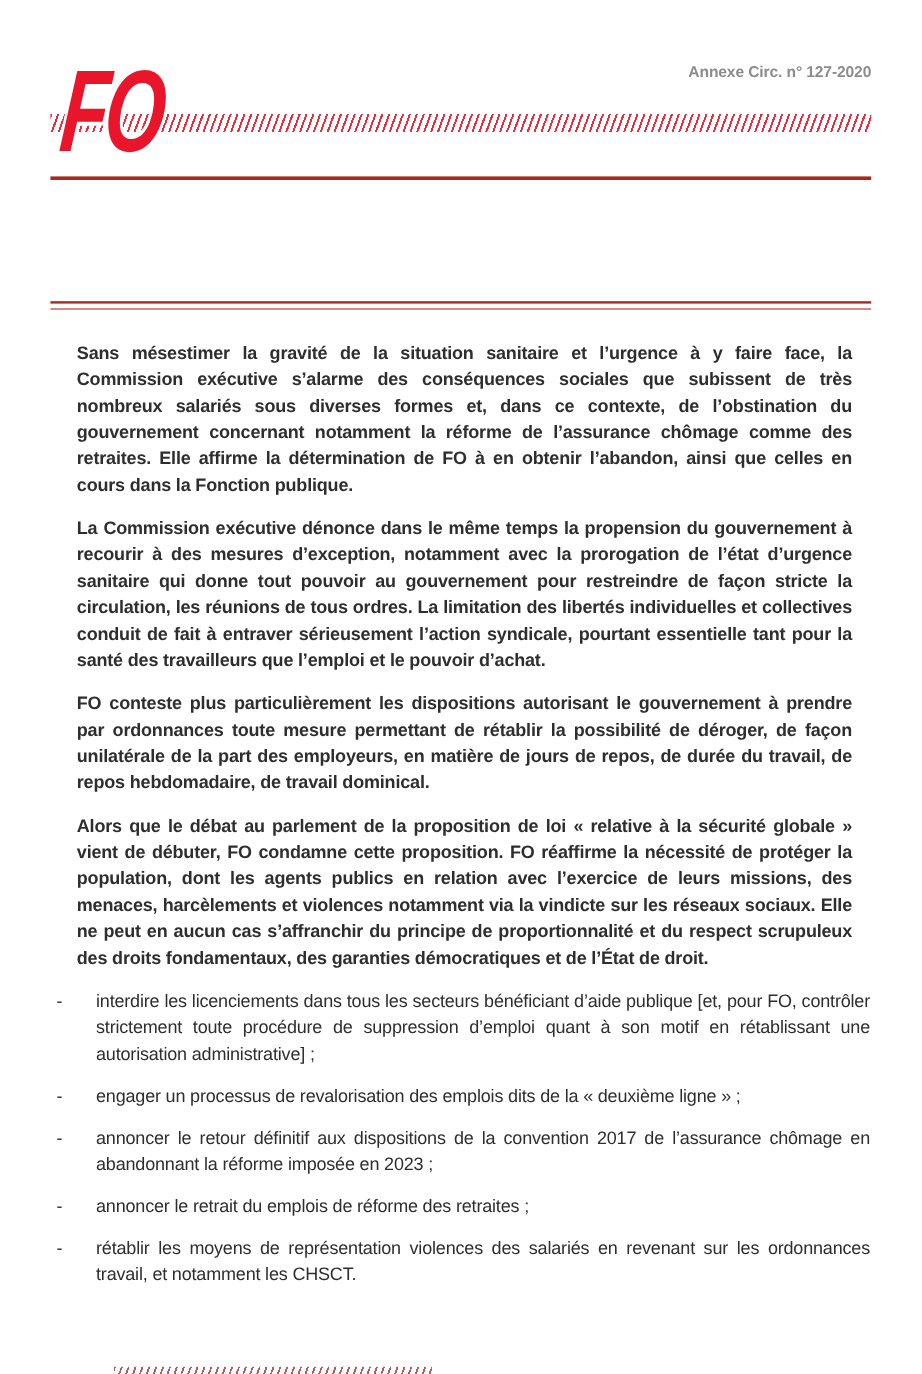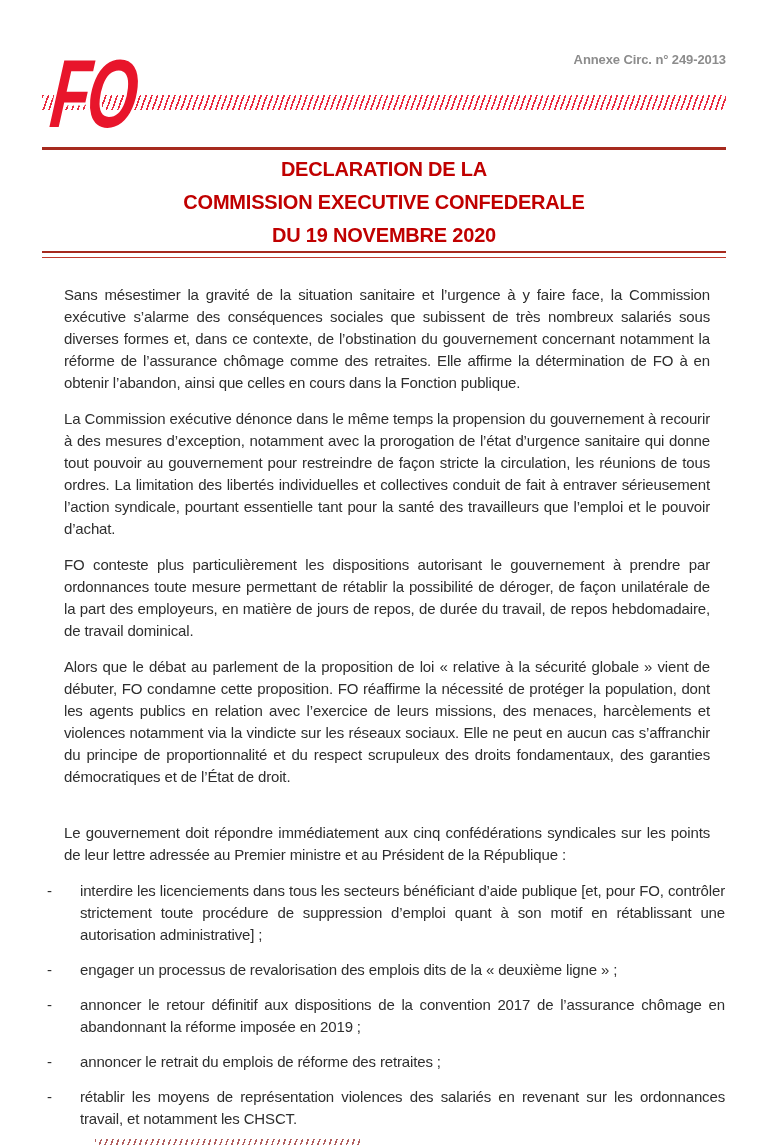--- a/index.html
+++ b/index.html
@@ -86,21 +86,21 @@
     position: absolute;
     top: 284px;
     left: 64px;
     right: 43px;
     color: #2E2E2E;
     font-size: 15px;
     line-height: 22px;
     text-align: justify;
     letter-spacing: -0.15px;
   }
-  .content p { margin: 0 15px 14px 0; }
+  .content p { margin: 0 15px 14px 0; font-weight: bold; }
   .content p.intro { margin-top: 34px; }
   .li {
     display: flex;
     margin: 0 0 13px 0;
   }
   .li .marker {
     flex: 0 0 33px;
     margin-left: -17px;
     text-align: left;
   }
@@ -118,54 +118,48 @@
     background: repeating-linear-gradient(110deg,
       rgba(150,40,40,0.75) 0px, rgba(150,40,40,0.75) 1.5px,
       transparent 1.5px, transparent 5.4px);
   }
 </style>
 </head>
 <body>
 
 <div class="page">
 
-  <div class="annex">Annexe Circ. n° 249-2013</div>
+  <div class="annex">Annexe Circ. n° 127-2020</div>
 
   <div class="hatch-band"></div>
 
   <div class="logo">FO</div>
 
   <div class="rule-top"></div>
 
-  <div class="title">
-    <div>DECLARATION DE LA</div>
-    <div>COMMISSION EXECUTIVE CONFEDERALE</div>
-    <div>DU 19 NOVEMBRE 2020</div>
-  </div>
 
   <div class="rule-double"></div>
 
   <div class="content">
     <p>Sans mésestimer la gravité de la situation sanitaire et l’urgence à y faire face, la Commission exécutive s’alarme des conséquences sociales que subissent de très nombreux salariés sous diverses formes et, dans ce contexte, de l’obstination du gouvernement concernant notamment la réforme de l’assurance chômage comme des retraites. Elle affirme la détermination de FO à en obtenir l’abandon, ainsi que celles en cours dans la Fonction publique.</p>
     <p>La Commission exécutive dénonce dans le même temps la propension du gouvernement à recourir à des mesures d’exception, notamment avec la prorogation de l’état d’urgence sanitaire qui donne tout pouvoir au gouvernement pour restreindre de façon stricte la circulation, les réunions de tous ordres. La limitation des libertés individuelles et collectives conduit de fait à entraver sérieusement l’action syndicale, pourtant essentielle tant pour la santé des travailleurs que l’emploi et le pouvoir d’achat.</p>
     <p>FO conteste plus particulièrement les dispositions autorisant le gouvernement à prendre par ordonnances toute mesure permettant de rétablir la possibilité de déroger, de façon unilatérale de la part des employeurs, en matière de jours de repos, de durée du travail, de repos hebdomadaire, de travail dominical.</p>
     <p>Alors que le débat au parlement de la proposition de loi « relative à la sécurité globale » vient de débuter, FO condamne cette proposition. FO réaffirme la nécessité de protéger la population, dont les agents publics en relation avec l’exercice de leurs missions, des menaces, harcèlements et violences notamment via la vindicte sur les réseaux sociaux. Elle ne peut en aucun cas s’affranchir du principe de proportionnalité et du respect scrupuleux des droits fondamentaux, des garanties démocratiques et de l’État de droit.</p>
-    <p class="intro">Le gouvernement doit répondre immédiatement aux cinq confédérations syndicales sur les points de leur lettre adressée au Premier ministre et au Président de la République :</p>
 
     <div class="li">
       <span class="marker">-</span>
       <span class="li-text">interdire les licenciements dans tous les secteurs bénéficiant d’aide publique [et, pour FO, contrôler strictement toute procédure de suppression d’emploi quant à son motif en rétablissant une autorisation administrative] ;</span>
     </div>
     <div class="li">
       <span class="marker">-</span>
       <span class="li-text">engager un processus de revalorisation des emplois dits de la « deuxième ligne » ;</span>
     </div>
     <div class="li">
       <span class="marker">-</span>
-      <span class="li-text">annoncer le retour définitif aux dispositions de la convention 2017 de l’assurance chômage en abandonnant la réforme imposée en 2019 ;</span>
+      <span class="li-text">annoncer le retour définitif aux dispositions de la convention 2017 de l’assurance chômage en abandonnant la réforme imposée en 2023 ;</span>
     </div>
     <div class="li">
       <span class="marker">-</span>
       <span class="li-text">annoncer le retrait du emplois de réforme des retraites ;</span>
     </div>
     <div class="li">
       <span class="marker">-</span>
       <span class="li-text">rétablir les moyens de représentation violences des salariés en revenant sur les ordonnances travail, et notamment les CHSCT.</span>
     </div>
   </div>

